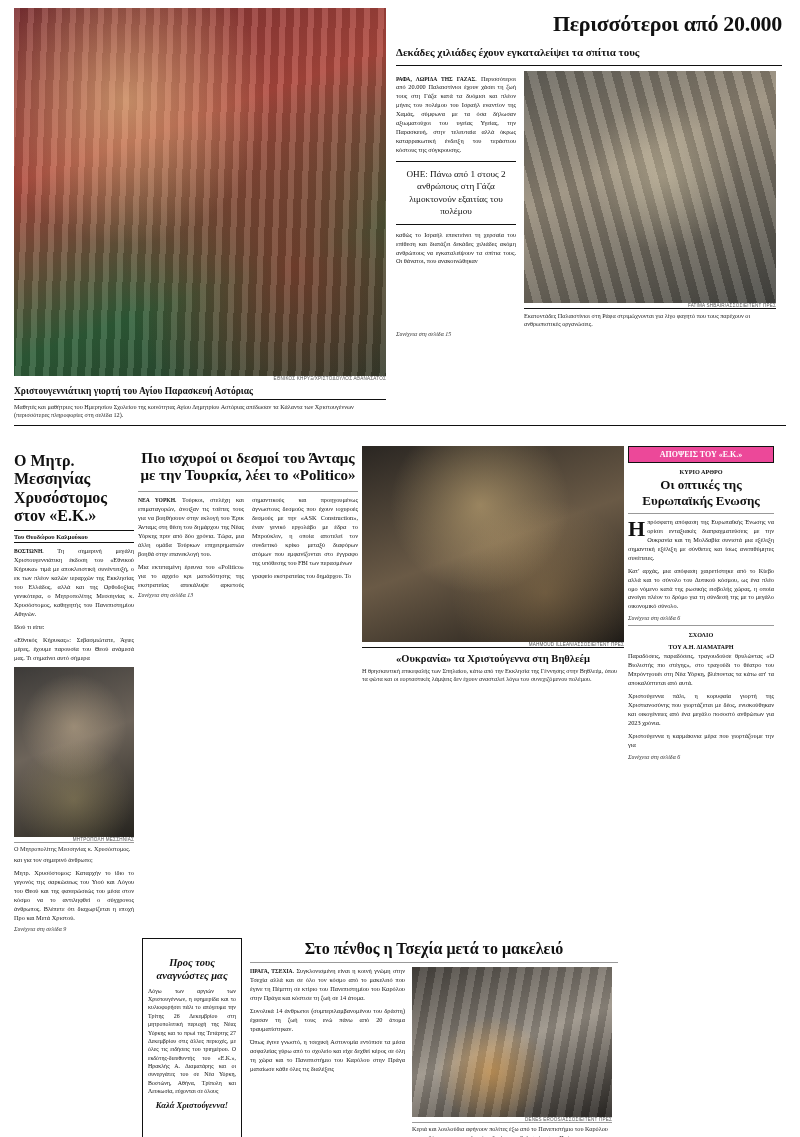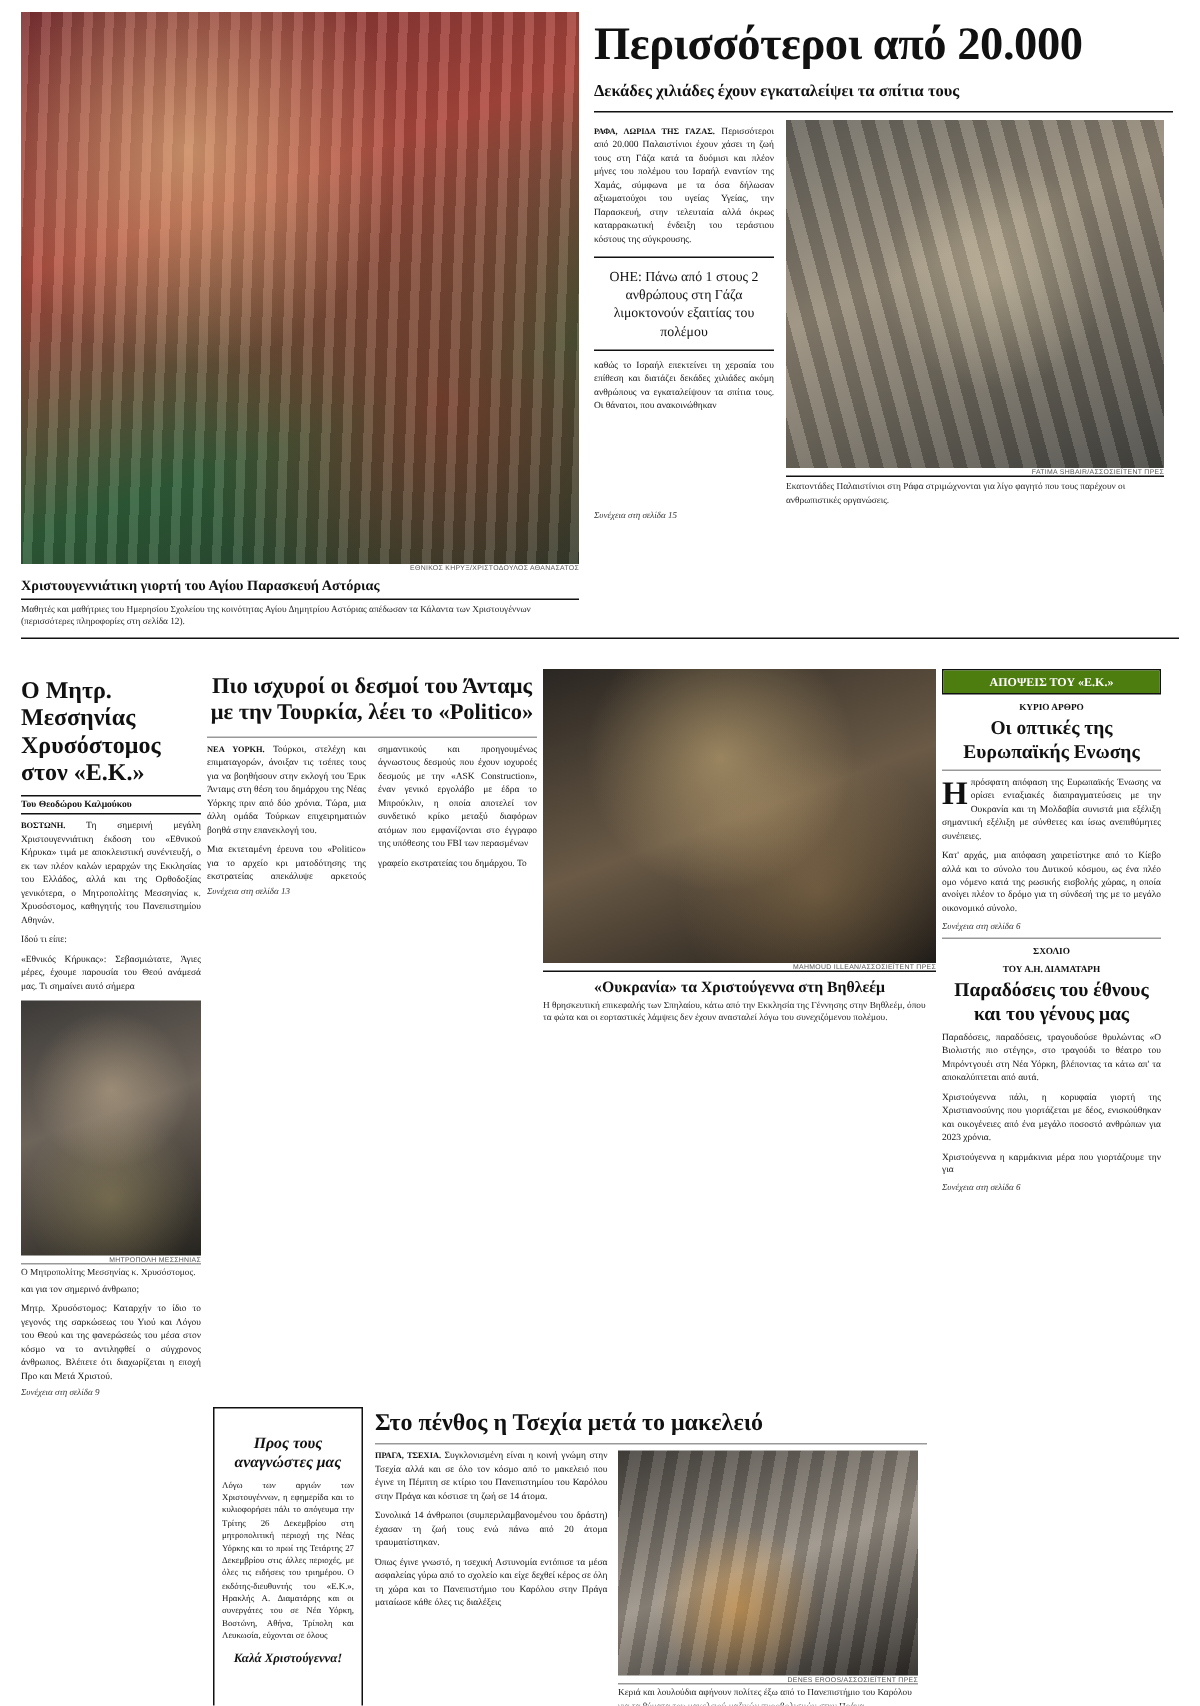--- a/index.html
+++ b/index.html
@@ -38,21 +38,21 @@
     background: linear-gradient(160deg,#7d2f33,#b04a3f 35%,#30603a 70%,#2a3f2e);
   }
   .xmas-photo::after{ content:""; position:absolute; inset:0;
     background:
       radial-gradient(circle at 30% 25%, rgba(255,235,160,.45), rgba(0,0,0,0) 38%),
       repeating-linear-gradient(92deg, rgba(255,255,255,.1) 0 6px, rgba(0,0,0,.12) 6px 14px),
       radial-gradient(circle at 75% 70%, rgba(200,40,40,.5), rgba(0,0,0,0) 45%);
   }
   .top-left h3 { font-size: 9.5px; margin: 5px 0 3px 0; font-weight:700; }
   .top-right { width: 386px; }
-  .mast-h1 { font-size: 31px; line-height: 1.07; font-weight:700; letter-spacing:-0.3px; margin:4px 0 0 0;}
+  .mast-h1 { font-size: 22px; line-height: 1.07; text-align:right; font-weight:700; letter-spacing:-0.3px; margin:4px 0 0 0;}
   .mast-sub { font-size: 11px; margin:10px 0 7px 0; font-weight:700; }
   .gaza-cols { display:flex; gap:8px; margin-top:5px; }
   .gaza-col-l { width: 120px; }
   .gaza-photo { width: 252px; height: 232px;
     background: linear-gradient(155deg,#6d6a62,#9a8f7d 40%,#4a4a46);
   }
   .gaza-photo::after{ content:""; position:absolute; inset:0;
     background:
       radial-gradient(circle at 55% 45%, rgba(255,240,200,.3), rgba(0,0,0,0) 40%),
       repeating-linear-gradient(75deg, rgba(0,0,0,.18) 0 9px, rgba(255,255,255,.08) 9px 18px);
@@ -79,32 +79,32 @@
   .b-head { font-size: 15px; line-height:1.18; text-align:center; font-weight:700; margin:4px 0 6px 0; }
   .two-col { column-count:2; column-gap:8px; }
 
   .c-photo { width:262px; height:196px; background: linear-gradient(160deg,#2a2622,#6a5a46 50%,#1d1a17); }
   .c-photo::after{ content:""; position:absolute; inset:0;
     background: radial-gradient(circle at 45% 30%, rgba(255,220,150,.4), rgba(0,0,0,0) 45%),
                 radial-gradient(circle at 70% 75%, rgba(255,200,120,.22), rgba(0,0,0,0) 40%);}
   .c-head { font-size:10.5px; font-weight:700; text-align:center; margin:5px 0 3px 0; }
 
   .opinion-box { border:1px solid #111; }
-  .op-bar { background:#4d7c0f; color:#fff; text-align:center; font-size:8px; font-weight:700;
+  .op-bar { background:#ec4899; color:#fff; text-align:center; font-size:8px; font-weight:700;
             padding:3px 2px; line-height:1.2; }
   .op-kicker { text-align:center; font-size:6.2px; font-weight:700; margin:5px 0 2px 0; }
   .op-head { text-align:center; font-size:13px; line-height:1.18; font-weight:700; margin:0 0 5px 0; }
   .dropcap::first-letter { float:left; font-size:22px; line-height:0.82; font-weight:700; padding:2px 2px 0 0; }
 
   
   .low { display:flex; gap:8px; margin-top:6px; }
   .readers-box { border:1px solid #111; padding:16px 5px; }
   .readers-head { font-size:10.5px; text-align:center; font-weight:700; font-style:italic; line-height:1.2; margin:2px 0 4px 0;}
   .merry { text-align:center; font-size:8.5px; font-weight:700; font-style:italic; margin-top:4px;}
-  .pr-head { font-size:16px; font-weight:700; margin:2px 0 4px 0; }
+  .pr-head { font-size:16px; font-weight:700; text-align:center; margin:2px 0 4px 0; }
   .pr-photo { width:200px; height:150px; background: linear-gradient(160deg,#4a4641,#9d958a 50%,#2d2a27); }
   .pr-photo::after{ content:""; position:absolute; inset:0;
     background: radial-gradient(circle at 40% 70%, rgba(255,170,60,.45), rgba(0,0,0,0) 35%),
                 repeating-linear-gradient(100deg, rgba(0,0,0,.16) 0 8px, rgba(255,255,255,.07) 8px 16px);}
 </style>
 </head>
 <body>
 
 <div class="page">
 
@@ -200,21 +200,20 @@
       <h2 class="op-head">Οι οπτικές της Ευρωπαϊκής Ενωσης</h2>
       <div class="thin"></div>
       <div class="body-text" style="margin-top:4px">
         <p class="dropcap">Η πρόσφατη απόφαση της Ευρωπαϊκής Ένωσης να ορίσει ενταξιακές διαπραγματεύσεις με την Ουκρανία και τη Μολδαβία συνιστά μια εξέλιξη σημαντική εξέλιξη με σύνθετες και ίσως ανεπιθύμητες συνέπειες.</p>
         <p>Κατ' αρχάς, μια απόφαση χαιρετίστηκε από το Κίεβο αλλά και το σύνολο του Δυτικού κόσμου, ως ένα πλέο ομο νόμενο κατά της ρωσικής εισβολής χώρας, η οποία ανοίγει πλέον το δρόμο για τη σύνδεσή της με το μεγάλο οικονομικό σύνολο.</p>
       </div>
       <div class="cont">Συνέχεια στη σελίδα 6</div>
       <div class="thin" style="margin:4px 0"></div>
       <div class="op-kicker">ΣΧΟΛΙΟ</div>
       <div class="op-kicker">ΤΟΥ Α.Η. ΔΙΑΜΑΤΑΡΗ</div>
-      <h2 class="op-head">Παραδόσεις του έθνους και του γένους μας</h2>
       <div class="body-text">
         <p>Παραδόσεις, παραδόσεις, τραγουδούσε θρυλώντας «Ο Βιολιστής πιο στέγης», στο τραγούδι το θέατρο του Μπρόντγουέι στη Νέα Υόρκη, βλέποντας τα κάτω απ' τα αποκαλύπτεται από αυτά.</p>
         <p>Χριστούγεννα πάλι, η κορυφαία γιορτή της Χριστιανοσύνης που γιορτάζεται με δέος, ενισκούθηκαν και οικογένειες από ένα μεγάλο ποσοστό ανθρώπων για 2023 χρόνια.</p>
         <p>Χριστούγεννα η καρμάκινια μέρα που γιορτάζουμε την για</p>
       </div>
       <div class="cont">Συνέχεια στη σελίδα 6</div>
     </div>
   </div>
 
   <div class="low">

